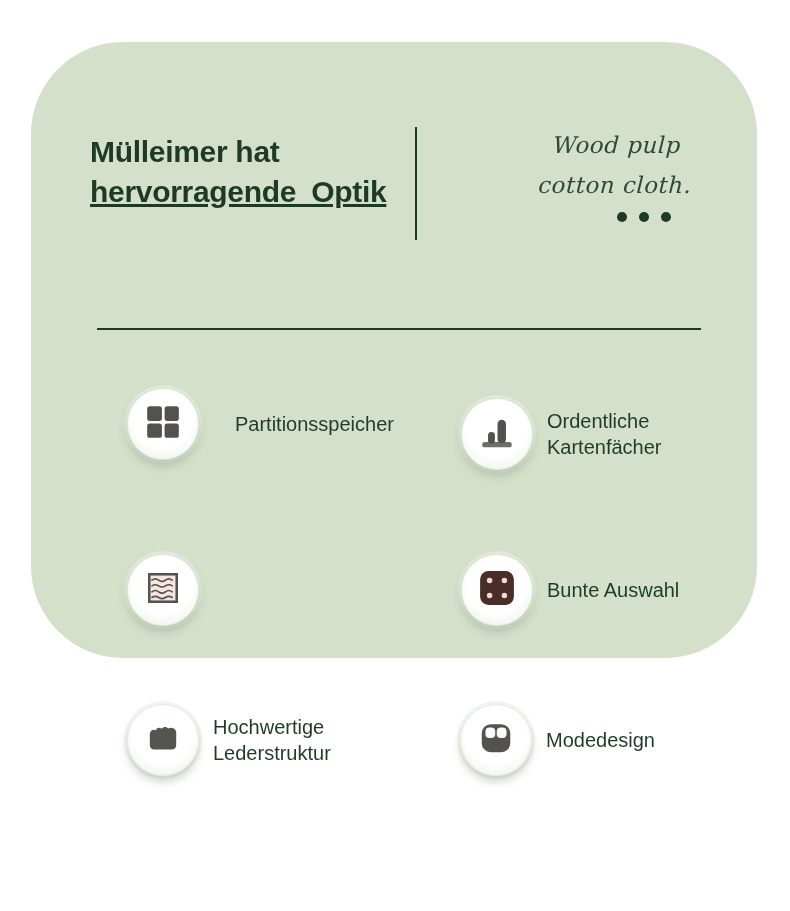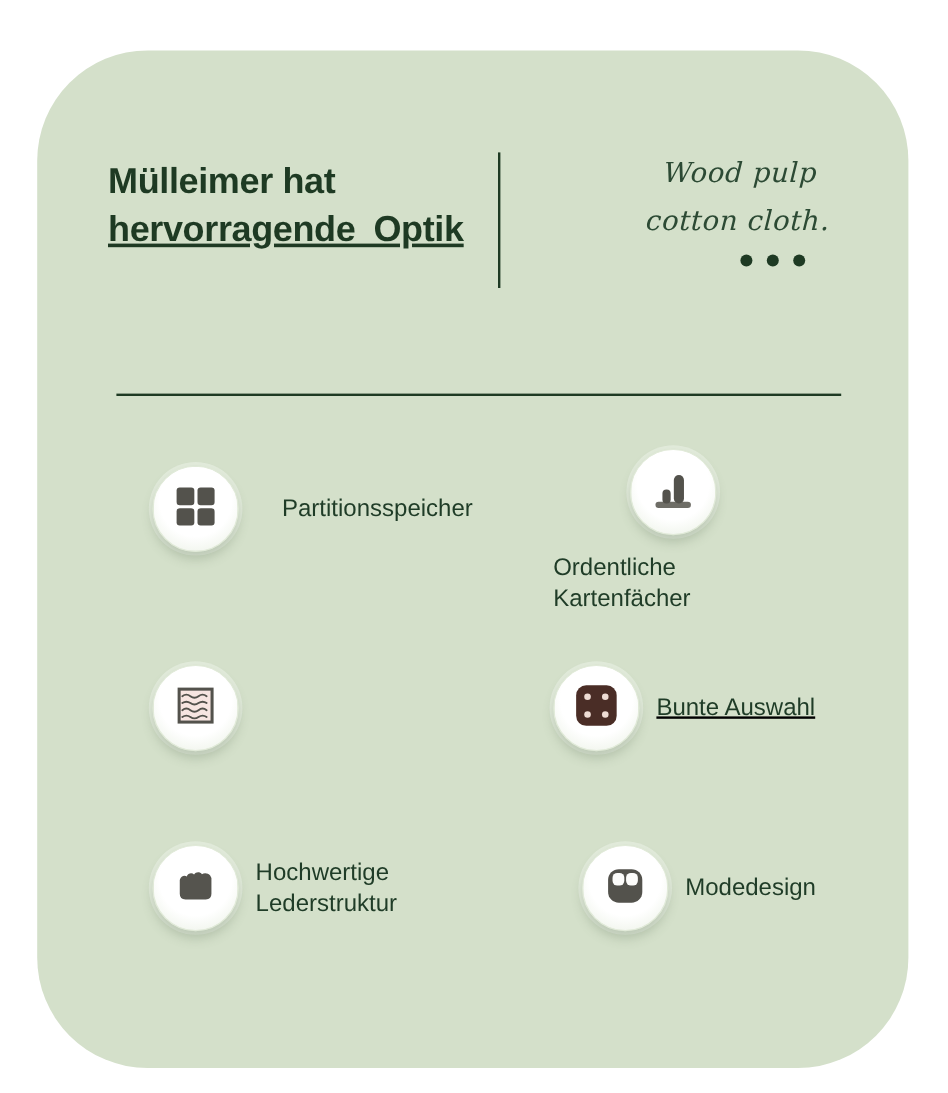--- a/index.html
+++ b/index.html
@@ -6,21 +6,21 @@
   html,body { width:790px; height:911px; }
   body {
     background:#ffffff;
     font-family:"Liberation Sans", sans-serif;
     position:relative;
     overflow:hidden;
   }
   .card {
     position:absolute;
     left:31px; top:42px;
-    width:726px; height:848px;
+    width:726px; height:616px;
     background:#d4e0ca;
     border-radius:92px;
   }
   
   .title {
     position:absolute;
     left:59px; top:90px;
     width:326px;
     color:#1e3a23;
     font-weight:bold;
@@ -66,25 +66,25 @@
   }
   
   .feature {
     position:absolute;
     display:flex;
     align-items:center;
     gap:14px;
     height:72px;
   }
   .f-r1c1 { left:96px;  top:346px;gap:36px; }
-  .f-r1c2 { left:430px; top:332px;flex-direction:column; }
+  .f-r1c2 { left:430px; top:356px; }
   .f-r2c1 { left:96px;  top:512px; }
-  .f-r2c2 { left:430px; top:512px;text-decoration:underline; }
+  .f-r2c2 { left:430px; top:512px; }
   .f-r3c1 { left:96px;  top:662px; }
-  .f-r3c2 { left:454px; top:662px;align-items:center; }
+  .f-r3c2 { left:429px; top:662px;align-items:center; }
   .icon-circle {
     flex:0 0 auto;
     width:72px; height:72px;
     border-radius:50%;
     background:radial-gradient(circle at 50% 40%, #ffffff 55%, #f5f8f2 74%, #e7eee1 100%);
     border:1px solid #e1ead9;
     box-shadow:0 6px 9px rgba(104,124,96,0.30), 0 0 0 3px rgba(235,242,230,0.6);
     display:flex;
     align-items:center;
     justify-content:center;

